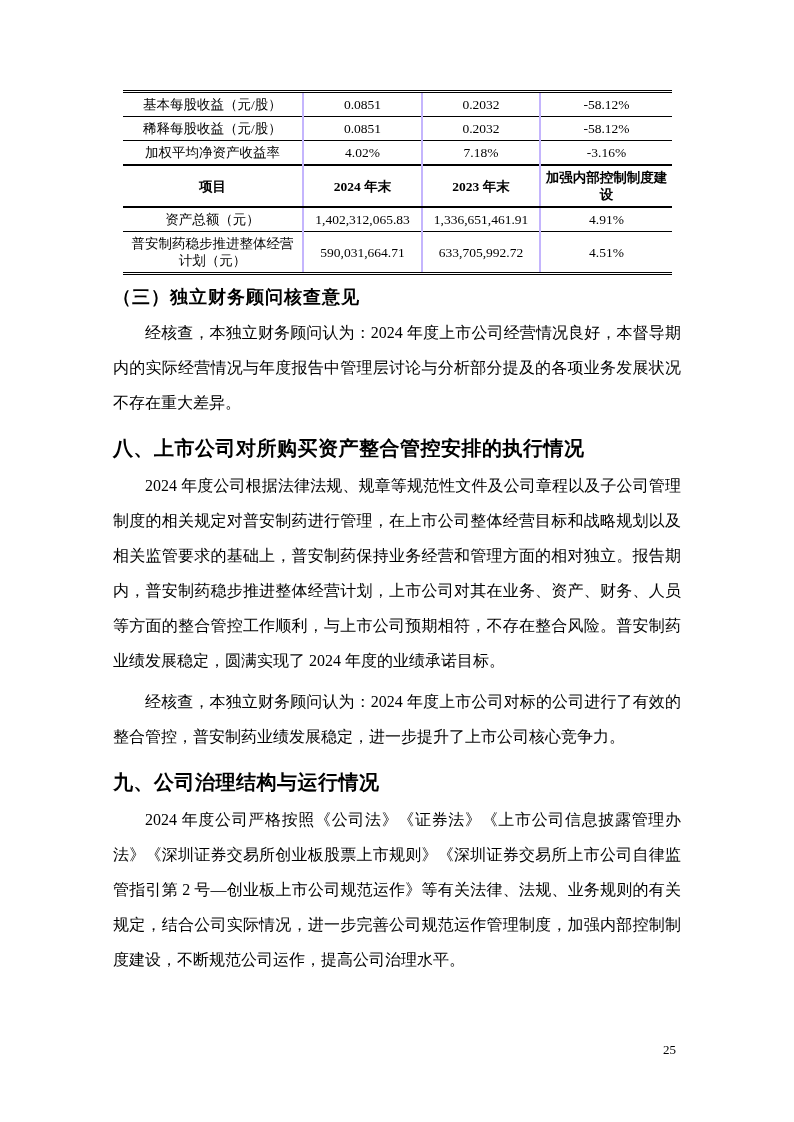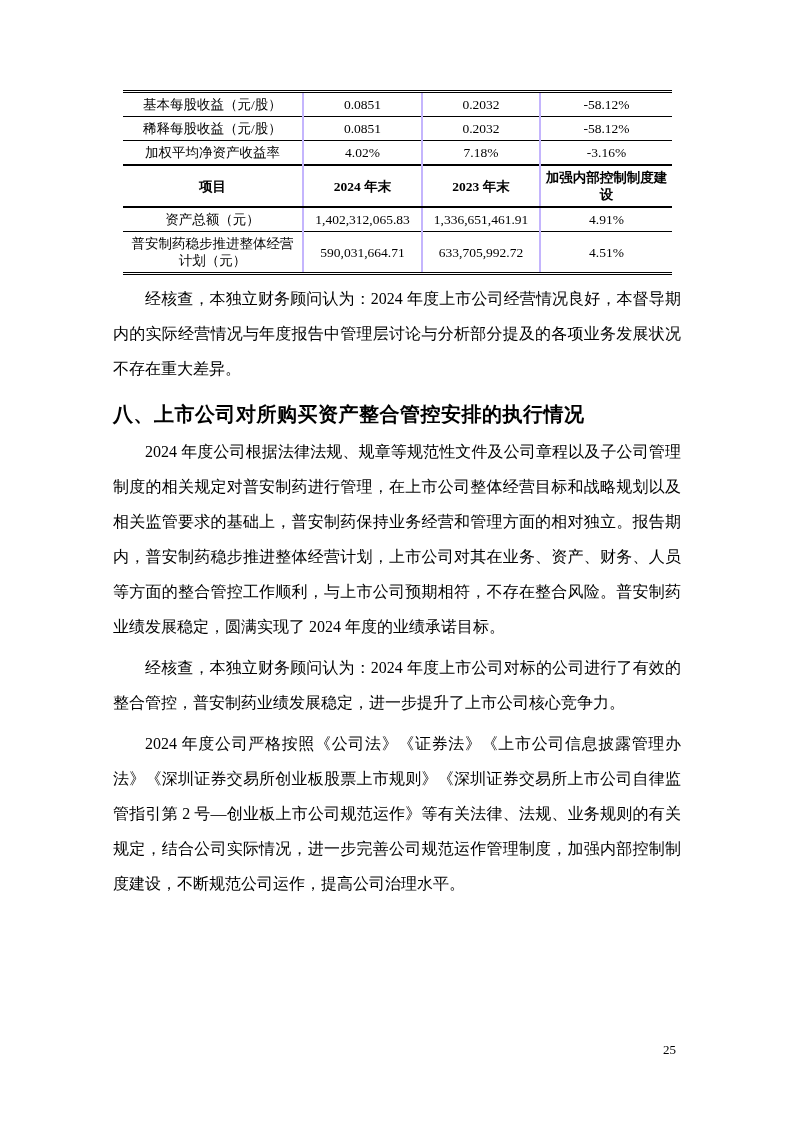--- a/index.html
+++ b/index.html
@@ -114,23 +114,25 @@
       </tr>
       <tr class="last-row">
         <td>普安制药稳步推进整体经营计划（元）</td>
         <td>590,031,664.71</td>
         <td>633,705,992.72</td>
         <td>4.51%</td>
       </tr>
     </tbody>
   </table>
 
+  <h3 class="sub-heading">（三）独立财务顾问核查意见</h3>
   <p class="para">经核查，本独立财务顾问认为：2024 年度上市公司经营情况良好，本督导期内的实际经营情况与年度报告中管理层讨论与分析部分提及的各项业务发展状况不存在重大差异。</p>
 
   <h2 class="sec-heading">八、上市公司对所购买资产整合管控安排的执行情况</h2>
   <p class="para">2024 年度公司根据法律法规、规章等规范性文件及公司章程以及子公司管理制度的相关规定对普安制药进行管理，在上市公司整体经营目标和战略规划以及相关监管要求的基础上，普安制药保持业务经营和管理方面的相对独立。报告期内，普安制药稳步推进整体经营计划，上市公司对其在业务、资产、财务、人员等方面的整合管控工作顺利，与上市公司预期相符，不存在整合风险。普安制药业绩发展稳定，圆满实现了 2024 年度的业绩承诺目标。</p>
   <p class="para">经核查，本独立财务顾问认为：2024 年度上市公司对标的公司进行了有效的整合管控，普安制药业绩发展稳定，进一步提升了上市公司核心竞争力。</p>
 
+  <h2 class="sec-heading">九、公司治理结构与运行情况</h2>
   <p class="para">2024 年度公司严格按照《公司法》《证券法》《上市公司信息披露管理办法》《深圳证券交易所创业板股票上市规则》《深圳证券交易所上市公司自律监管指引第 2 号—创业板上市公司规范运作》等有关法律、法规、业务规则的有关规定，结合公司实际情况，进一步完善公司规范运作管理制度，加强内部控制制度建设，不断规范公司运作，提高公司治理水平。</p>
 
   <div class="page-number">25</div>
 
 </div>
 
 </body></html>

